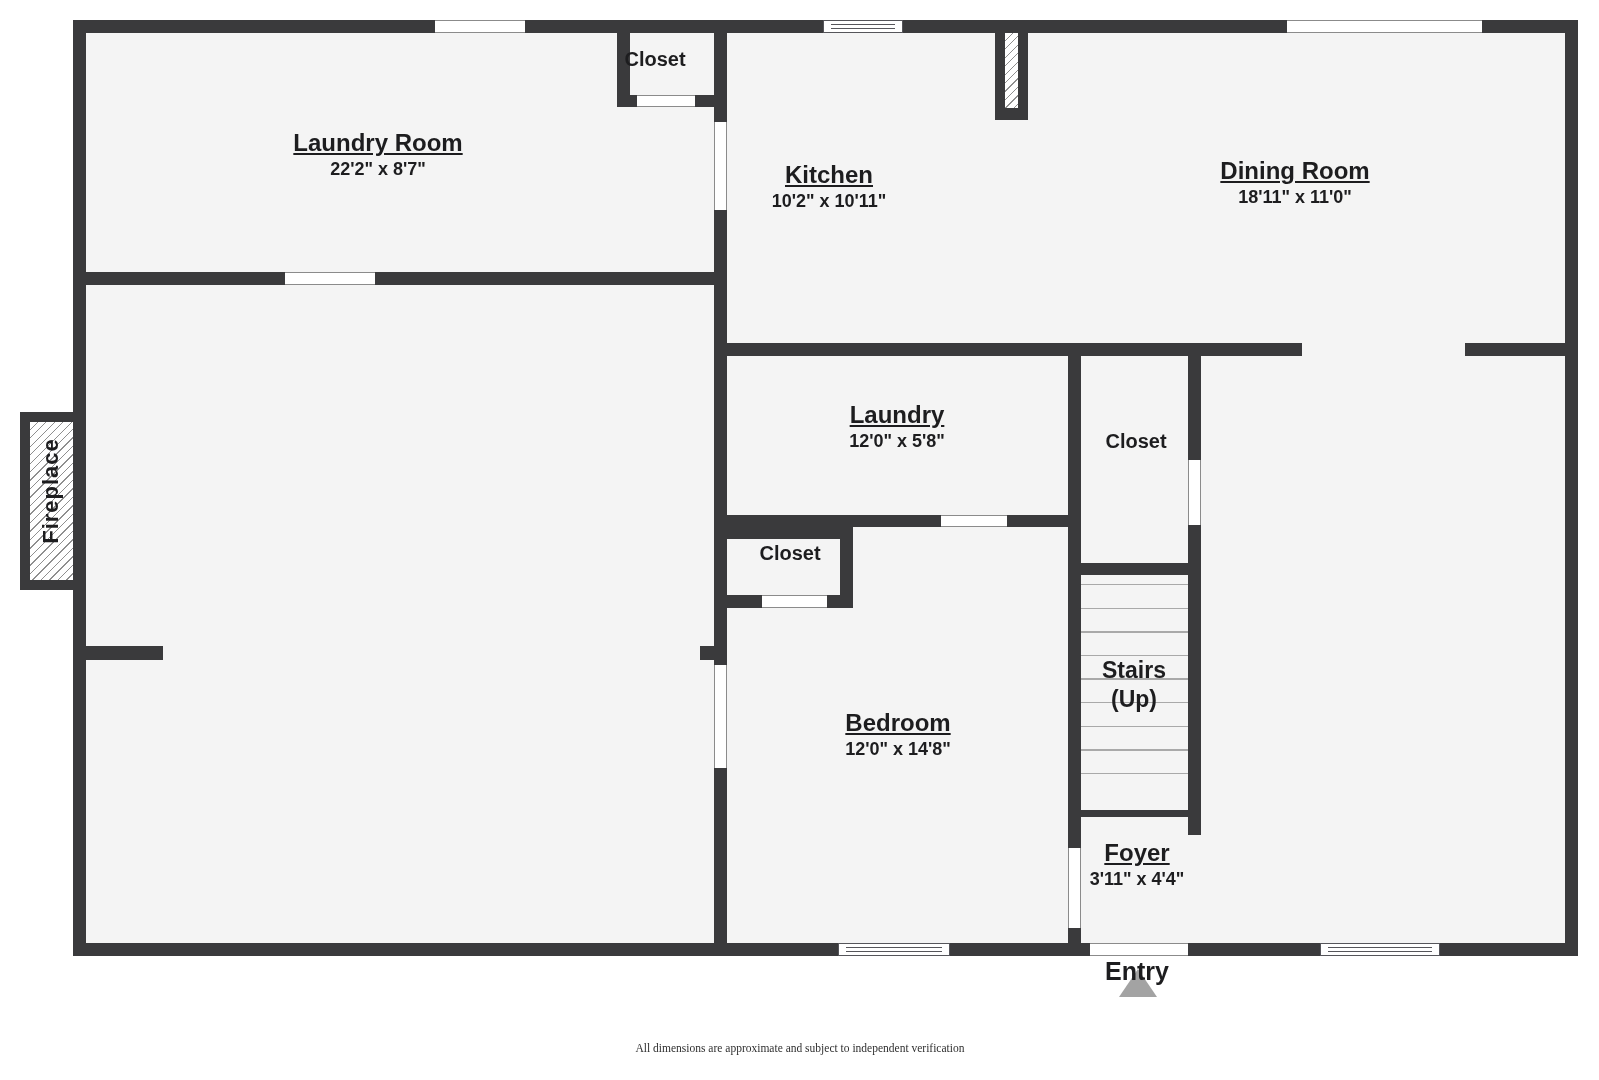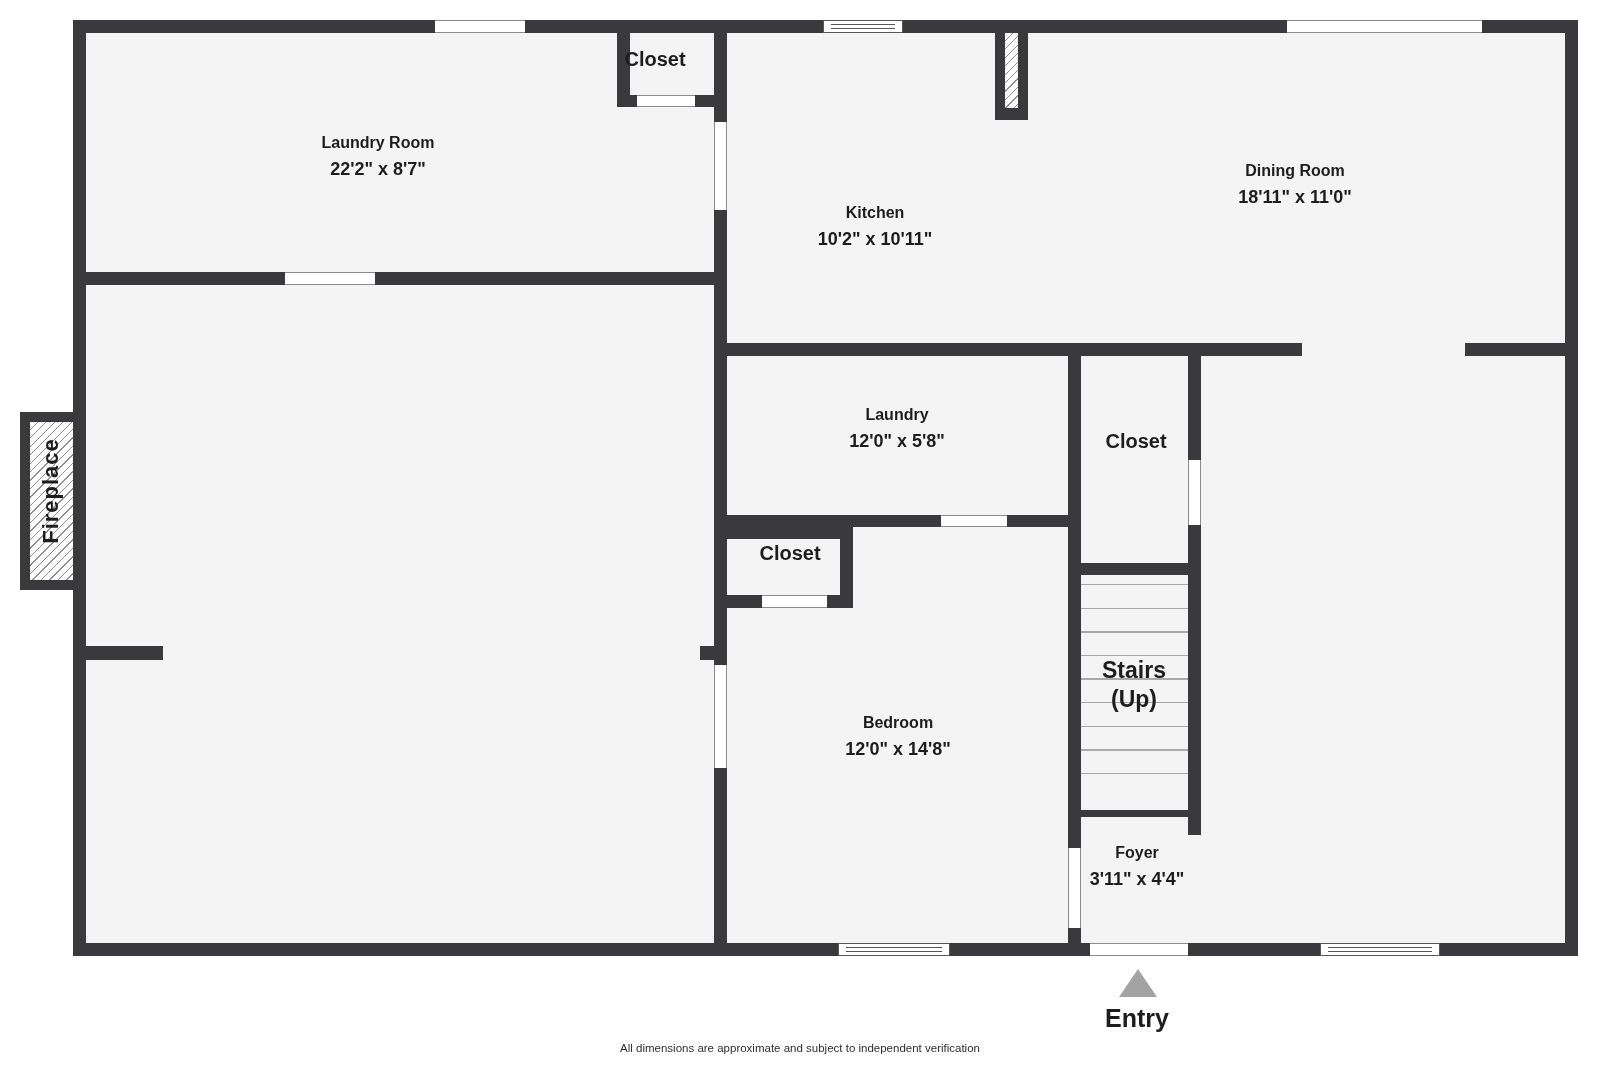--- a/index.html
+++ b/index.html
@@ -9,32 +9,32 @@
   .wall{position:absolute;background:#3a3a3c;}
   .gap-h{position:absolute;background:#ffffff;border-top:1px solid #8b8b8b;border-bottom:1px solid #8b8b8b;box-sizing:border-box;}
   .gap-v{position:absolute;background:#ffffff;border-left:1px solid #8b8b8b;border-right:1px solid #8b8b8b;box-sizing:border-box;}
   .win{position:absolute;background:#ffffff;border:1px solid #55555a;box-sizing:border-box;}
   .win::after{content:"";position:absolute;left:7px;right:7px;top:3px;bottom:3px;border-top:1px solid #55555a;border-bottom:1px solid #55555a;}
   .treads{position:absolute;left:1081px;top:584px;width:107px;height:212px;
           background:repeating-linear-gradient(to bottom,#a9a9a9 0 1.5px,transparent 1.5px 23.6px);}
   .hatch{position:absolute;background:#fff;
          background-image:repeating-linear-gradient(135deg,rgba(255,255,255,0) 0 5px,#8f8f8f 5px 6px);}
   .label{position:absolute;transform:translateX(-50%);text-align:center;white-space:nowrap;}
-  .room-name{font-size:16px;font-weight:700;line-height:29px;}
+  .room-name{font-size:24px;font-weight:700;line-height:29px;text-decoration:underline;}
   .room-dims{font-size:18px;font-weight:700;line-height:24px;}
   .closet-name{font-size:20px;font-weight:700;line-height:26px;}
   .stairs-name{font-size:23px;font-weight:700;line-height:29px;}
   .entry-label{font-size:25px;font-weight:700;}
   .fireplace-label{position:absolute;left:51px;top:491px;transform:translate(-50%,-50%) rotate(-90deg);
                    font-size:22px;font-weight:700;white-space:nowrap;letter-spacing:1px;}
   .entry-arrow{position:absolute;left:1119px;top:969px;width:0;height:0;
                border-left:19px solid transparent;border-right:19px solid transparent;
                border-bottom:28px solid #a3a3a3;}
   .footer{position:absolute;left:800px;top:1042px;transform:translateX(-50%);
-          font-size:11.5px;font-weight:400;color:#2f2f2f;white-space:nowrap;}
+          font-size:11.5px;font-weight:400;color:#2f2f2f;white-space:nowrap;font-family:Liberation Serif, serif;}
 </style>
 </head>
 <body>
 
 <div class="plan">
 
   <div class="floor"></div>
 
   <div class="treads"></div>
 
@@ -102,21 +102,21 @@
 
   <div class="label" style="left:378px;top:128px;">
     <div class="room-name">Laundry Room</div>
     <div class="room-dims">22'2" x 8'7"</div>
   </div>
 
   <div class="label" style="left:655px;top:46px;">
     <div class="closet-name">Closet</div>
   </div>
 
-  <div class="label" style="left:875px;top:160px;margin-top:38px;">
+  <div class="label" style="left:829px;top:160px;">
     <div class="room-name">Kitchen</div>
     <div class="room-dims">10'2" x 10'11"</div>
   </div>
 
   <div class="label" style="left:1295px;top:156px;text-align:center;">
     <div class="room-name">Dining Room</div>
     <div class="room-dims">18'11" x 11'0"</div>
   </div>
 
 
@@ -143,17 +143,17 @@
     <div class="room-name">Bedroom</div>
     <div class="room-dims">12'0" x 14'8"</div>
   </div>
 
   <div class="label" style="left:1137px;top:838px;">
     <div class="room-name">Foyer</div>
     <div class="room-dims">3'11" x 4'4"</div>
   </div>
 
   <div class="entry-arrow"></div>
-  <div class="label entry-label" style="left:1137px;top:1004px;">Entry</div>
+  <div class="label entry-label" style="left:1137px;top:957px;">Entry</div>
 
   <div class="footer">All dimensions are approximate and subject to independent verification</div>
 
 </div>
 
 </body></html>

